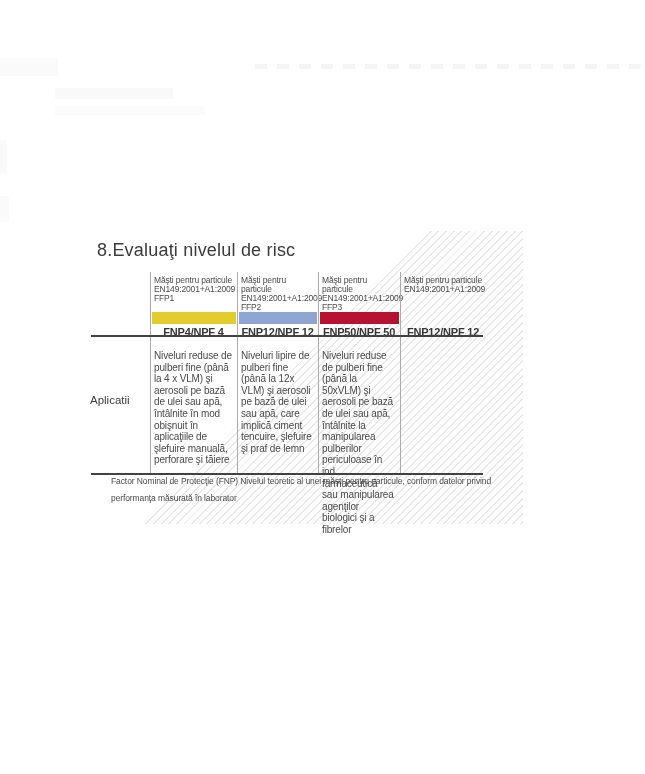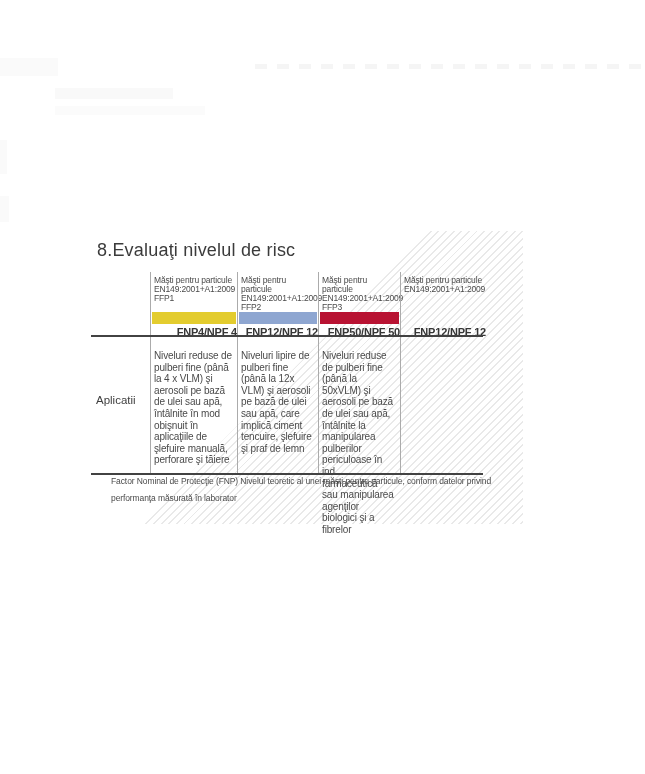--- a/index.html
+++ b/index.html
@@ -46,33 +46,33 @@
   .cell { position:relative; }
   .c0 { grid-column:1; } .c1 { grid-column:2; } .c2 { grid-column:3; }
   .c3 { grid-column:4; } .c4 { grid-column:5; }
   .r1 { grid-row:1; } .r2 { grid-row:2; } .r3 { grid-row:3; } .r4 { grid-row:4; }
 
   .rowlabel {
     font-size:11.5px; line-height:13px; color:#3e3e3e;
     padding-left:2px; white-space:pre-line;
   }
   .factor { grid-row:1 / span 3; padding-top:13px; }
-  .aplicatii { padding-top:56px;margin-left:6px; }
+  .aplicatii { padding-top:56px; }
 
   .colhead {
     font-size:8.5px; line-height:9px; letter-spacing:-0.15px;
     color:#4a4a4a; padding:4px 2px 0 4px; white-space:pre-line;
   }
   .pad-right { padding-right:38px; }
 
   .barcell .bar { height:12px; margin:0 1px 0 2px; }
 
   .fnp {
     font-size:11px; font-weight:700; color:#363636;
-    text-align:right; padding-top:2px; letter-spacing:-0.2px;
+    text-align:center; padding-top:2px; letter-spacing:-0.2px;
   }
 
   .bodycell {
     font-size:10px; line-height:11.6px; letter-spacing:-0.15px;
     color:#4a4a4a; padding:12px 5px 0 4px;
   }
 
   .vline { position:absolute; top:0; width:1px; height:202px; background:#ababab; }
   .vl-1 { left:62px; } .vl-2 { left:149px; } .vl-3 { left:230px; } .vl-4 { left:312px; }
 

